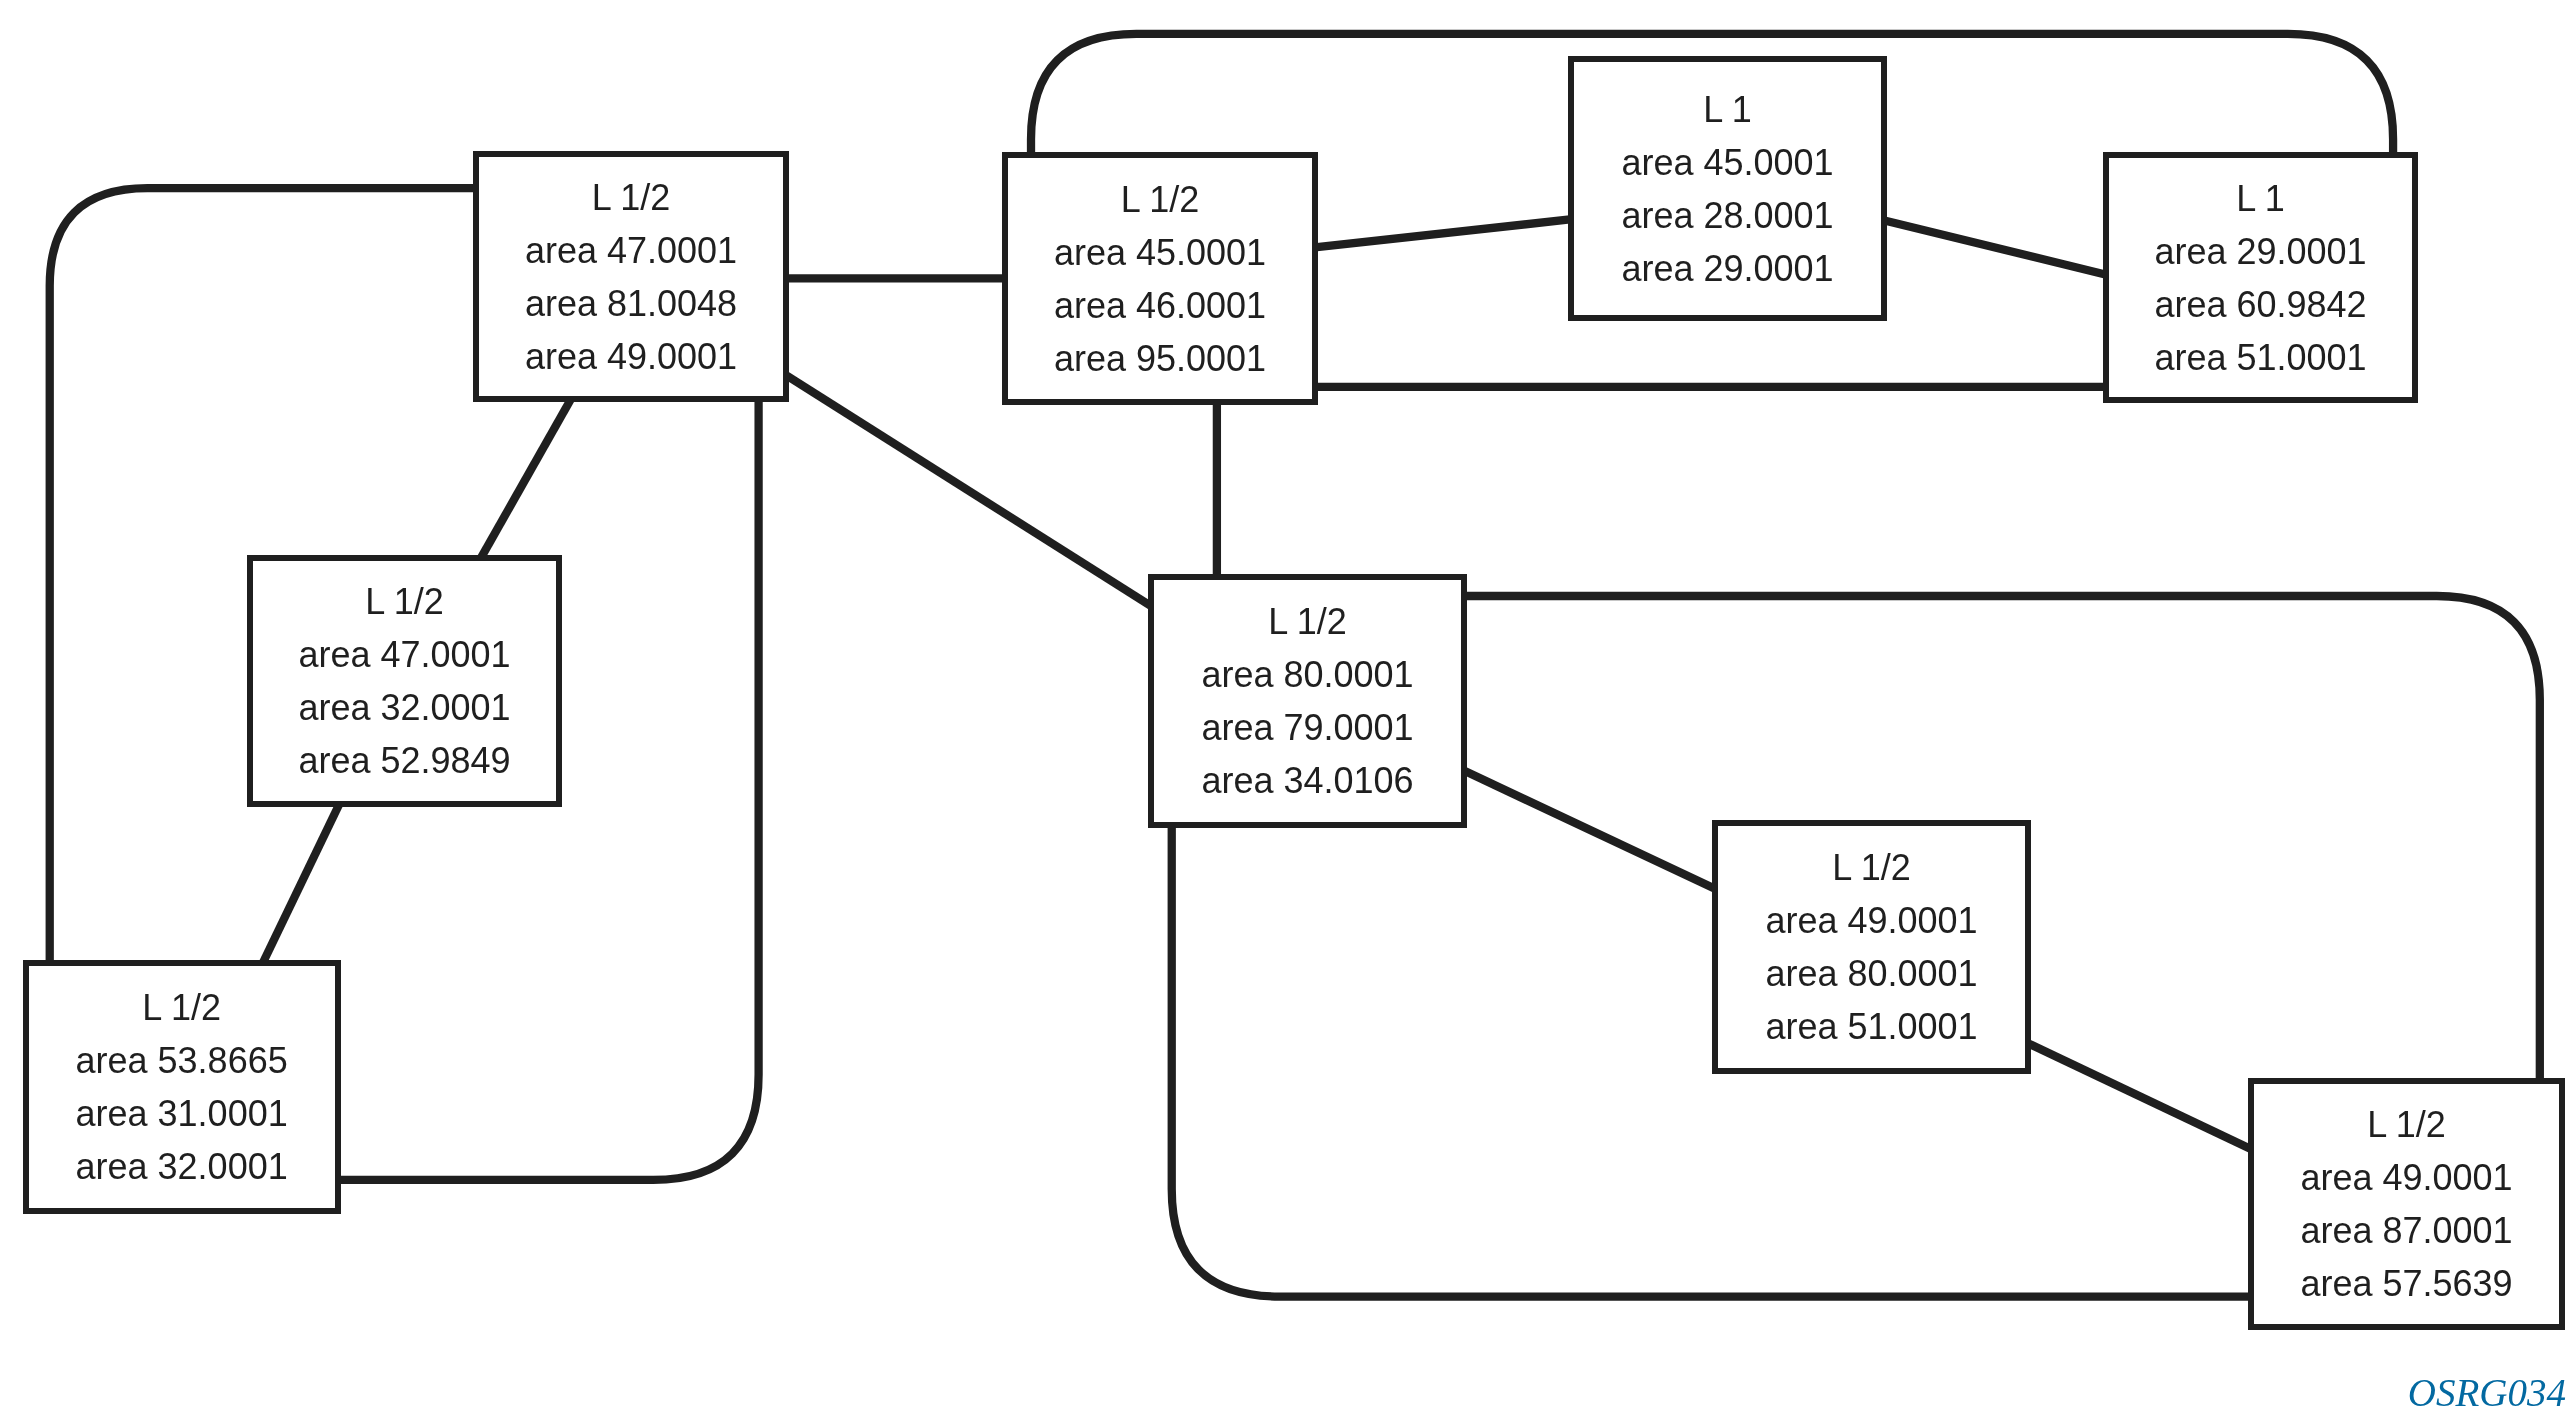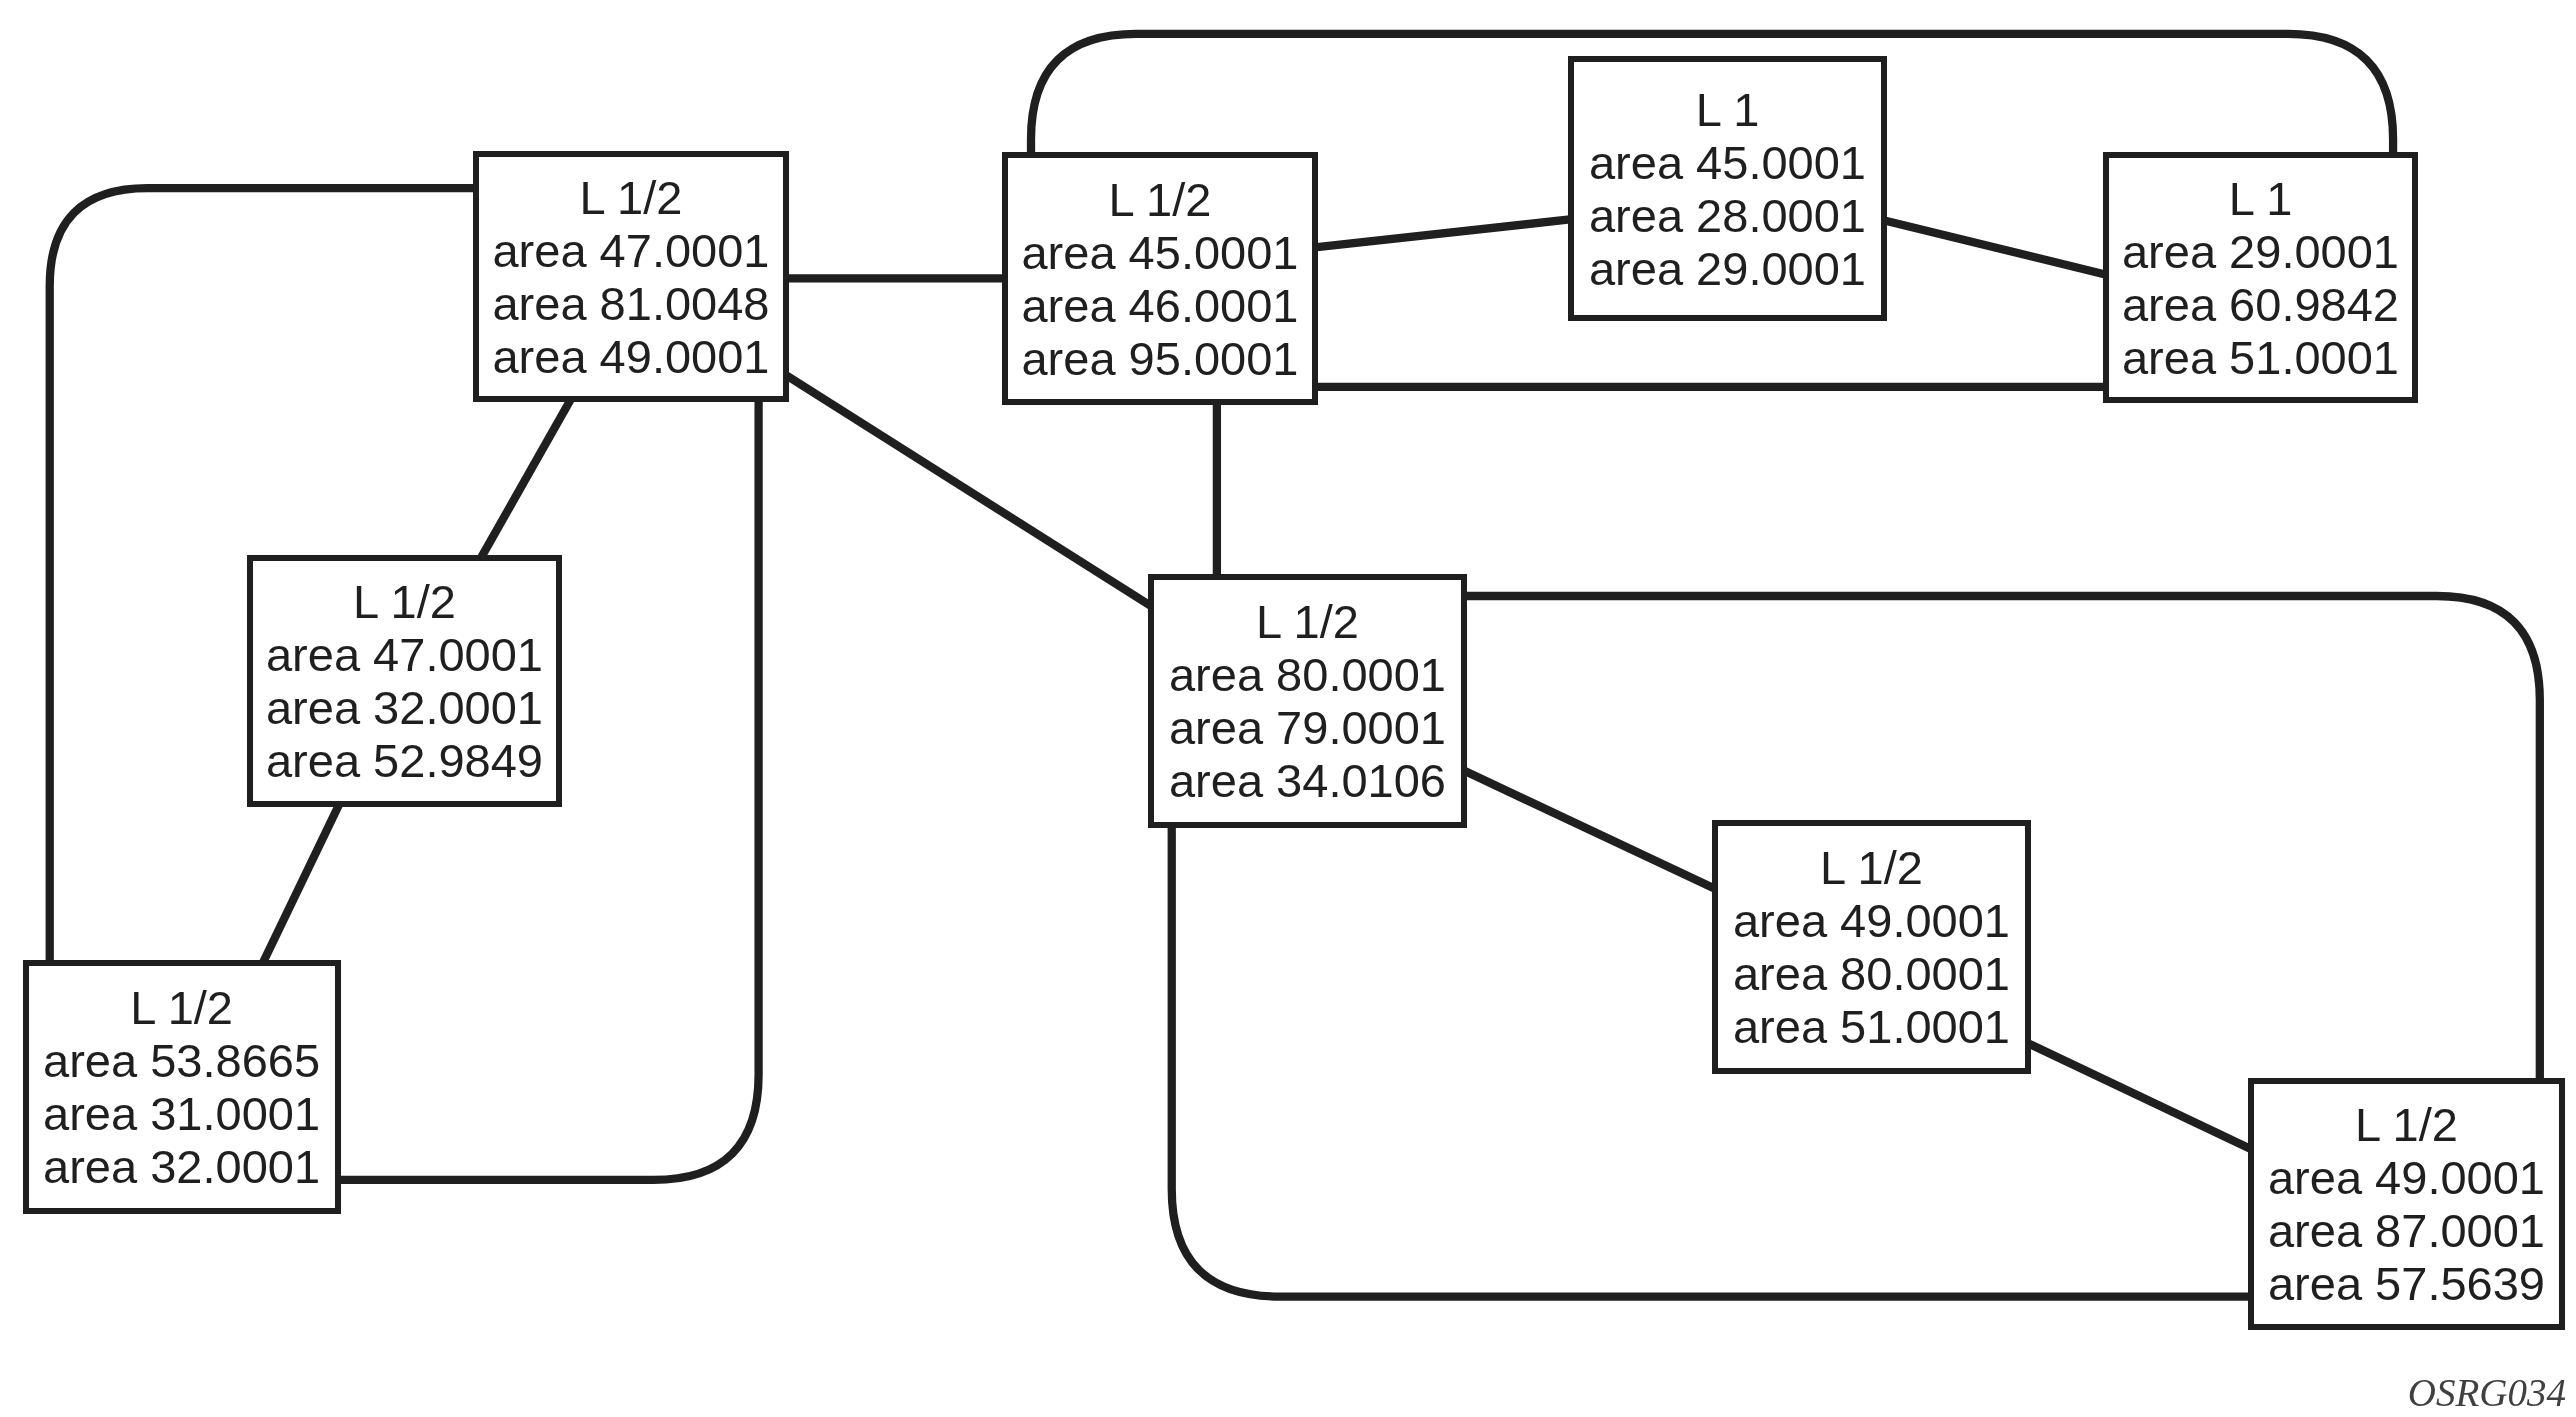--- a/index.html
+++ b/index.html
@@ -30,40 +30,40 @@
   .node {
     position: absolute;
     box-sizing: border-box;
     border: 6.8px solid #1f1f1f;
     background: #ffffff;
     color: #1f1f1f;
     display: flex;
     flex-direction: column;
     align-items: center;
     justify-content: center;
-    font-size: 47px;
+    font-size: 36px;
     line-height: 53px;
     white-space: nowrap;
   }
   .node-title {
     font-weight: normal;
   }
   .area-line b {
     font-weight: normal;
   }
   .fig-label {
     position: absolute;
     left: 2295px;
     top: 1370px;
     width: 271px;
     text-align: right;
     font-family: "Liberation Serif", serif;
     font-style: italic;
     font-size: 39px;
-    color: #404040;
+    color: #0369a1;
   }
 </style>
 </head>
 <body>
 
 <div id="canvas">
 
   <svg class="wires" viewBox="0 0 3423 1883">
     <path d="M 1040 370 L 1340 370"></path>
     <path d="M 1744 329 L 2092 291"></path>

